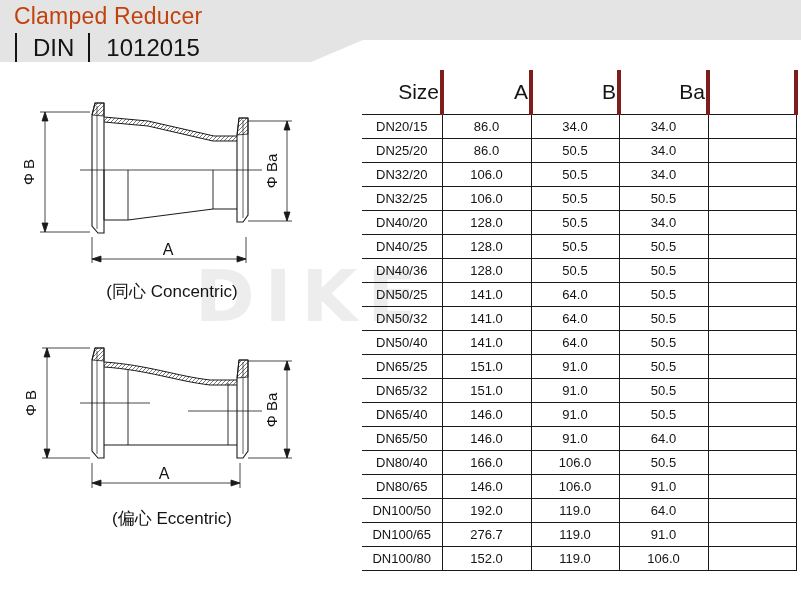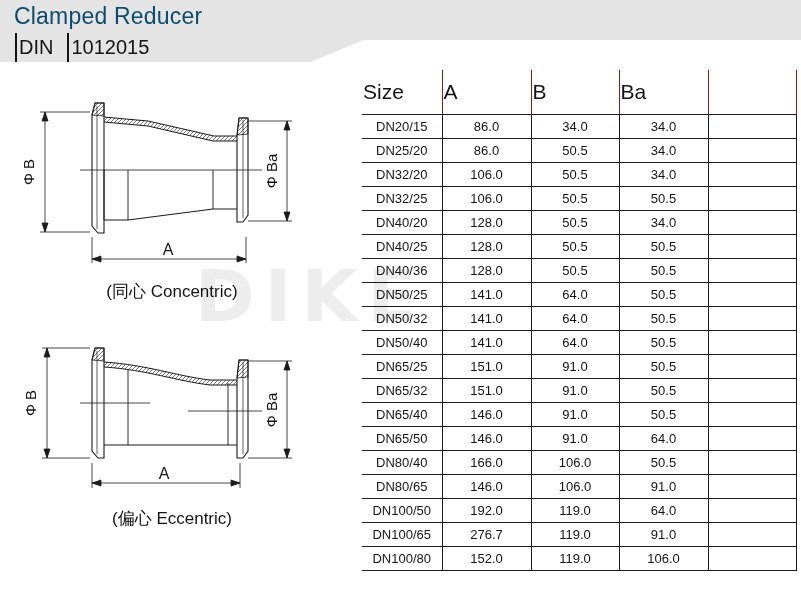--- a/index.html
+++ b/index.html
@@ -3,34 +3,34 @@
 <meta charset="utf-8">
 <style>
   html,body{margin:0;padding:0;}
   body{
     width:801px;height:595px;position:relative;background:#ffffff;
     font-family:"Liberation Sans",sans-serif;overflow:hidden;color:#141414;
   }
   .band{position:absolute;left:0;top:0;width:801px;height:40px;background:#e4e4e4;}
   .band-ext{position:absolute;left:0;top:40px;width:363px;height:22px;background:#e4e4e4;
     clip-path:polygon(0 0,100% 0,calc(100% - 52px) 100%,0 100%);}
-  .title{position:absolute;left:14px;top:3px;font-size:23px;letter-spacing:.2px;color:#0c4a6e;z-index:2;}
+  .title{position:absolute;left:14px;top:3px;font-size:23px;letter-spacing:.2px;color:#c2410c;z-index:2;}
   .subline{position:absolute;left:15px;top:33px;display:flex;z-index:2;}
-  .sub-item{border-left:2px solid #141414;padding-left:2px;padding-right:14px;
-    font-size:20px;line-height:29px;height:29px;color:#141414;text-align:center;}
+  .sub-item{border-left:2px solid #141414;padding-left:16px;padding-right:14px;
+    font-size:24px;line-height:29px;height:29px;color:#141414;text-align:center;}
   .watermark{position:absolute;left:195px;top:248px;width:420px;height:100px;z-index:0;
     font-family:"DejaVu Sans",sans-serif;font-weight:bold;font-size:72px;line-height:96px;
     color:#ededed;letter-spacing:10px;user-select:none;}
   .drawing{position:absolute;z-index:1;}
   #dwg-conc{left:0;top:85px;}
   #dwg-ecc{left:0;top:330px;}
   .spec-table{position:absolute;left:362px;top:70px;z-index:1;}
   table{border-collapse:collapse;table-layout:fixed;width:434px;background:transparent;}
-  th{height:42px;font-size:21px;font-weight:normal;text-align:left;vertical-align:middle;
-     border-right:1px solid #7f1d1d;border-bottom:1px solid #1a1a1a;color:#141414;}
+  th{height:42px;font-size:21px;font-weight:normal;text-align:right;vertical-align:middle;
+     border-right:4px solid #7f1d1d;border-bottom:1px solid #1a1a1a;color:#141414;}
   td{height:23px;font-size:13px;text-align:center;vertical-align:middle;padding:0;
      border-right:1px solid #1a1a1a;border-bottom:1px solid #1a1a1a;color:#141414;}
   svg text{font-family:"Liberation Sans",sans-serif;fill:#141414;}
 </style>
 </head>
 <body>
 
 <div class="band"></div>
 <div class="band-ext"></div>
 <div class="title">Clamped Reducer</div>

